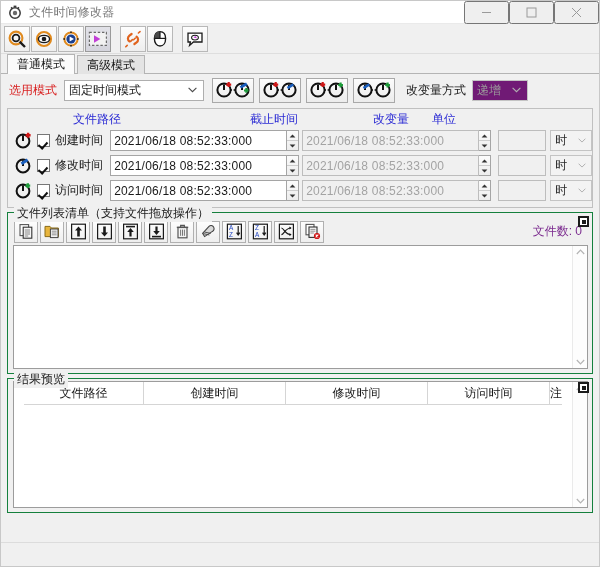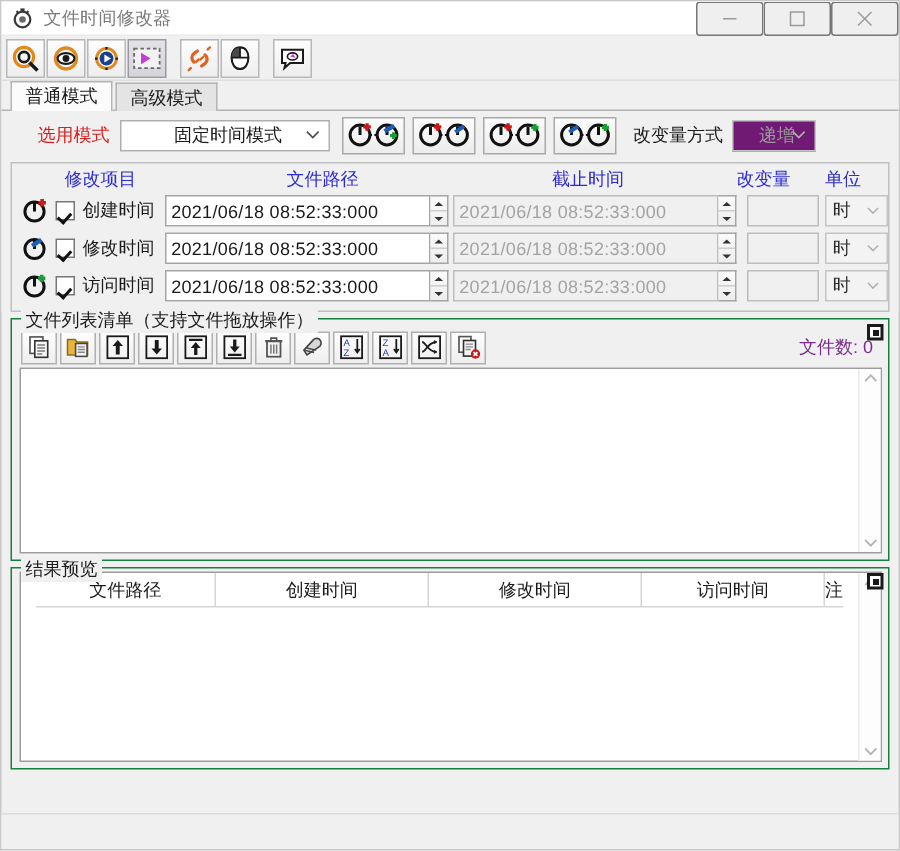--- a/index.html
+++ b/index.html
@@ -102,21 +102,21 @@
   }
 
   
   .tabpage {
     background:#f0f0f0;
     padding:0;
   }
   .mode-row {
     height:32px;
     display:flex; align-items:center;
-    padding-left:24px;
+    padding-left:8px;
   }
   .label-red {
     color:#d82020; font-size:12px; margin-right:7px; white-space:nowrap;
   }
   .label-dark {
     color:#1a1a1a; font-size:12px; white-space:nowrap;
   }
   select.combo, .combo-fake {
     height:21px;
     border:1px solid #aeaeae;
@@ -127,21 +127,21 @@
     padding-left:4px;
     -webkit-appearance:none; appearance:none;
     position:relative;
   }
   .combo-wrap { position:relative; display:inline-block; }
   .combo-wrap .arrow {
     position:absolute; right:7px; top:50%; transform:translateY(-50%);
     pointer-events:none; line-height:0;
   }
   .combo-fake {
-    display:flex; align-items:center;justify-content:center;
+    display:flex; align-items:center;
   }
   .combo-fake.disabled {
     background:#701a75; color:#9b9b9b; border:1px solid #c4c4c4;
   }
 
   .linkbtn {
     width:42px; height:25px;
     border:1px solid #a9a9a9;
     background:linear-gradient(#fcfcfc,#ececec);
     display:flex; align-items:center; justify-content:center;
@@ -513,21 +513,20 @@
           <svg width="9" height="6" viewBox="0 0 9 6">
               <path d="M0.6 0.8 L4.5 4.7 L8.4 0.8" fill="none" stroke="#b0b0b0" stroke-width="1.1"></path>
             </svg>
         </span>
       </div>
     </div>
 
     <div class="items-group">
 
       <div class="col-head">
-        <div class="ch-item">修改项目</div>
         <div class="ch-update">文件路径</div>
         <div class="ch-stop">截止时间</div>
         <div class="ch-delta">改变量</div>
         <div class="ch-unit">单位</div>
       </div>
 
       <div class="item-row">
         <span class="row-icon">
           <svg width="19" height="19" viewBox="0 0 19 19">
             <circle cx="9" cy="10" r="6.4" fill="none" stroke="#111" stroke-width="2"></circle>

